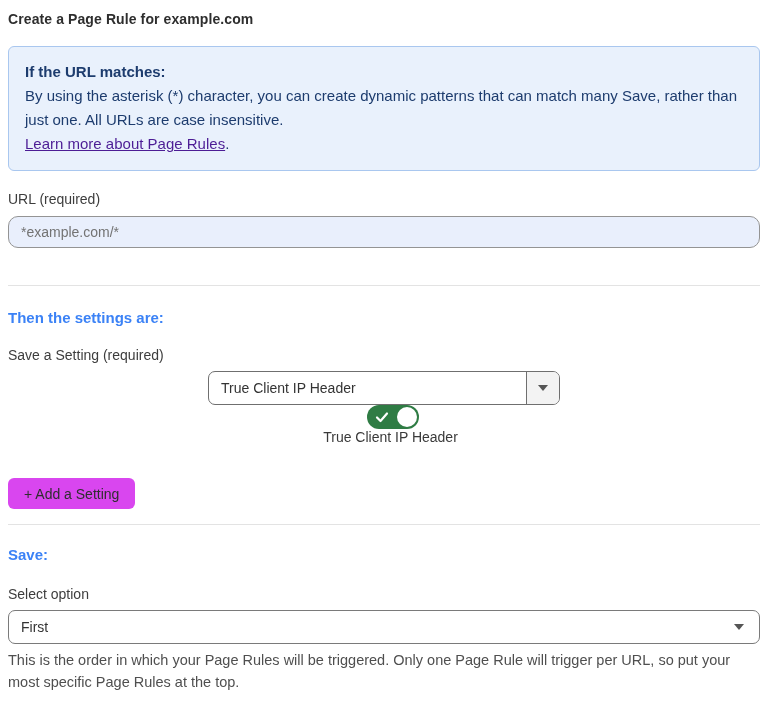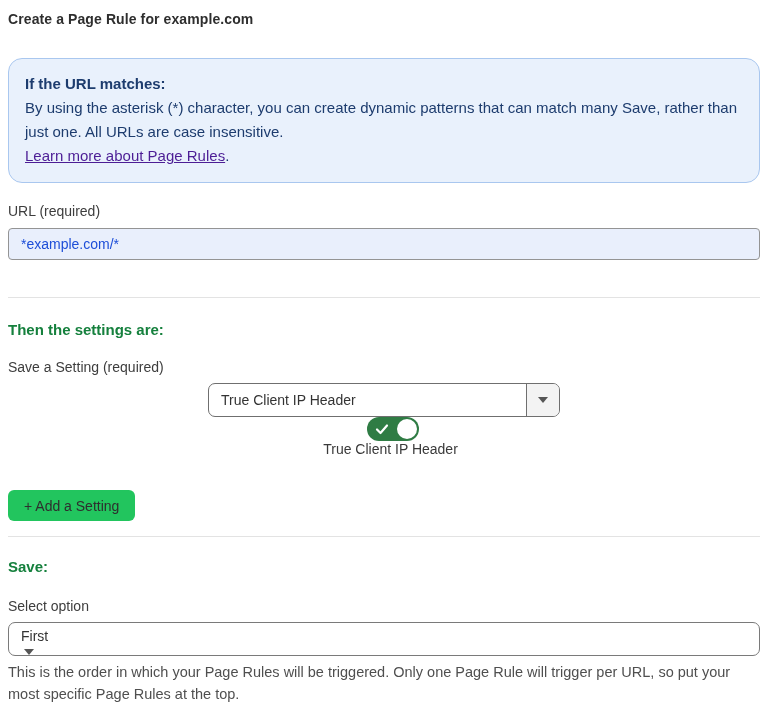--- a/index.html
+++ b/index.html
@@ -13,24 +13,24 @@
     overflow: hidden;
   }
   .page-title {
     font-size: 14px;
     font-weight: bold;
     color: #2e2e2e;
     line-height: 26px;
     letter-spacing: 0.1px;
   }
   .info-box {
-    margin-top: 26px;
+    margin-top: 14px;
     background: #e9f1fc;
     border: 1px solid #a9c7ef;
-    border-radius: 14px;
+    border-radius: 6px;
     padding: 13px 0 14px 16px;
     color: #1d3c6e;
   }
   .info-heading {
     font-weight: bold;
     font-size: 15px;
     line-height: 24px;
   }
   .info-body {
     font-size: 15px;
@@ -49,39 +49,39 @@
     line-height: 17px;
   }
   .url-label { margin-top: 20px; }
   .url-input {
     display: block;
     margin-top: 8px;
     width: 752px;
     height: 32px;
     background: #e9effc;
     border: 1px solid #949494;
-    border-radius: 4px;
+    border-radius: 10px;
     padding: 0 12px;
     font-family: "Liberation Sans", "DejaVu Sans", sans-serif;
     font-size: 14px;
-    color: #1d4ed8;
+    color: #737373;
     outline: none;
   }
   .divider {
     border: none;
     border-top: 1px solid #e3e3e3;
     width: 752px;
   }
   .divider-1 { margin-top: 37px; }
   .divider-2 { margin-top: 15px; }
   .divider-3 { margin-top: 16px; }
   .section-heading {
     font-size: 15px;
     font-weight: bold;
-    color: #15803d;
+    color: #3b82f6;
     line-height: 19px;
   }
   .settings-heading { margin-top: 22px; }
   .picker-label { margin-top: 20px; }
   .setting-row {
     margin-top: 7px;
     display: flex;
     align-items: center;
     flex-direction: column;
   }
@@ -156,29 +156,28 @@
     display: inline-block;
     border: none;
     border-radius: 6px;
     font-family: "Liberation Sans", "DejaVu Sans", sans-serif;
     font-size: 14px;
     height: 31px;
     padding: 0 16px;
     cursor: pointer;
     color: #2e2e2e;
   }
-  .btn-gray { background: #22c55e; }
+  .btn-gray { background: #d946ef; }
   .add-setting-btn { margin-top: 33px; }
   .order-heading { margin-top: 20px; }
   .order-label { margin-top: 22px; }
   .order-select {
     margin-top: 7px;
     width: 752px;
     border: 1px solid #7a7a7a;
-    flex-direction: column;
   }
   .order-select .select-arrow-plain {
     display: flex;
     align-items: center;
     justify-content: center;
     width: 40px;
   }
   .help-text {
     margin-top: 5px;
     font-size: 14.5px;

